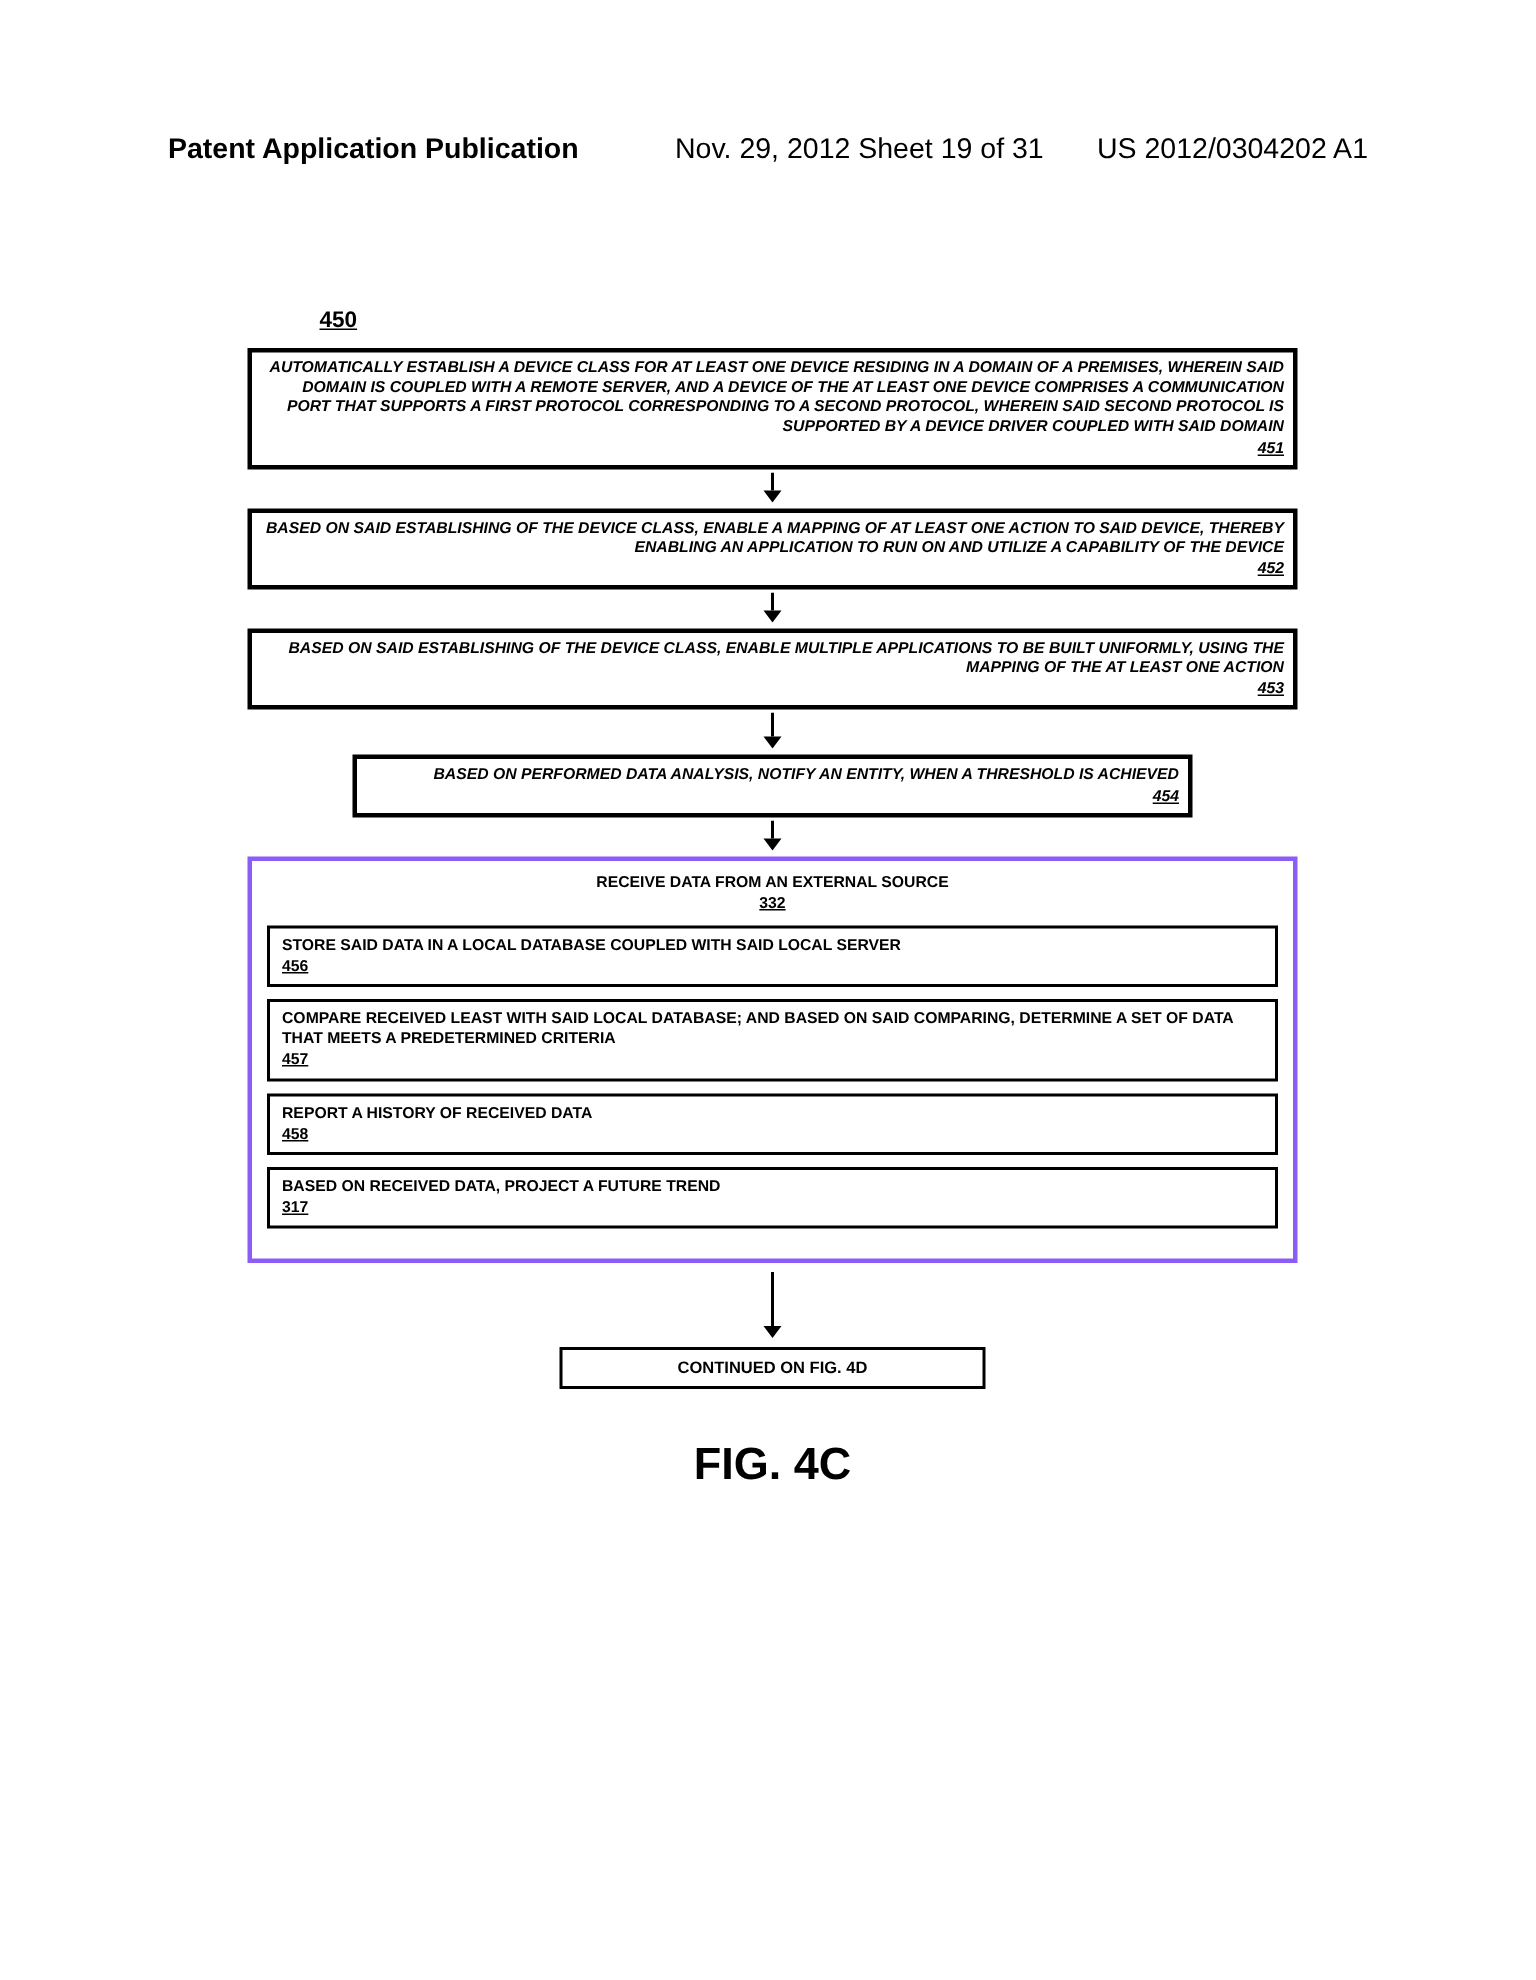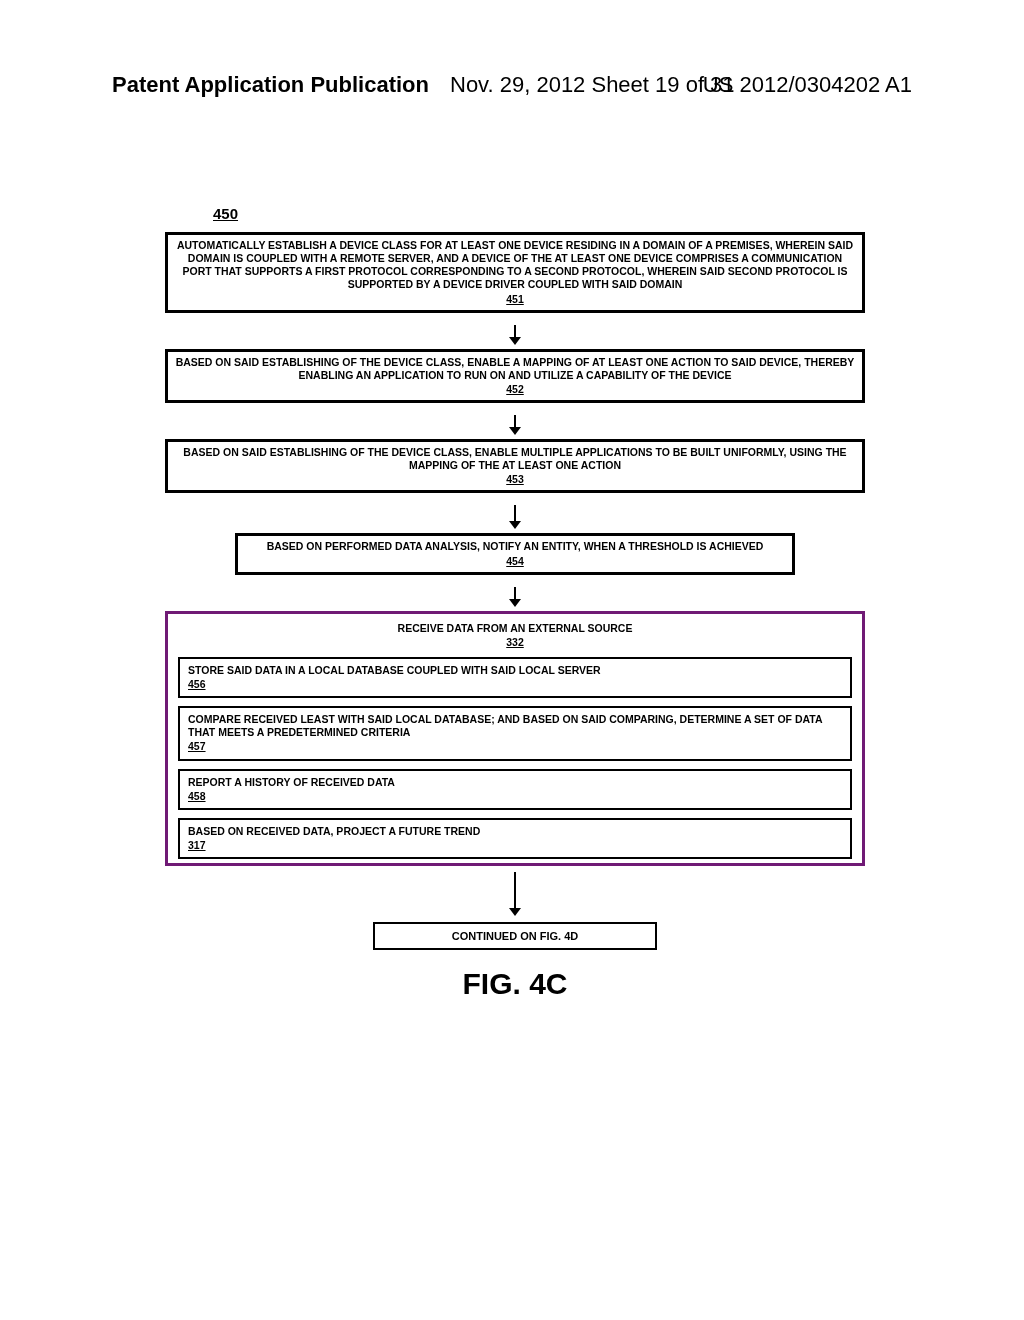--- a/index.html
+++ b/index.html
@@ -10,24 +10,24 @@
     width: 1024px;
   }
   .page {
     width: 1024px;
     height: 1320px;
     position: relative;
     box-sizing: border-box;
   }
   .header {
     position: absolute;
-    top: 72px;
+    top: 89px;
     left: 112px;
     right: 112px;
-    font-size: 22px;
+    font-size: 19px;
   }
   .header-left { font-weight: bold; }
   .header-mid { position: absolute; left: 338px; top: 0; }
   .header-right { position: absolute; right: 0; top: 0; }
   .fig-num {
     position: absolute;
     top: 205px;
     left: 213px;
     font-weight: bold;
     font-size: 15px;
@@ -35,43 +35,44 @@
   }
   .flow {
     position: absolute;
     top: 232px;
     left: 165px;
     width: 700px;
   }
   .box-outer {
     border: 3px solid #000;
     box-sizing: border-box;
-    margin-bottom: 14px;
+    margin-bottom: 4px;
     padding: 4px 6px;
-    text-align: center;
+    text-align: right;
     font-weight: bold;
     font-size: 10.5px;
     line-height: 1.25;
     position: relative;
+    font-style: italic;
   }
   .ref {
     text-decoration: underline;
     display: block;
     margin-top: 1px;
   }
   .arrow {
     display: flex;
     justify-content: center;
     margin: -2px 0 4px 0;
   }
   .arrow svg { display: block; }
   .group {
-    border: 3px solid #701a75;
+    border: 3px solid #8b5cf6;
     box-sizing: border-box;
-    padding: 8px 10px 4px 10px;
+    padding: 8px 10px 20px 10px;
     margin-bottom: 6px;
     text-align: center;
     font-weight: bold;
     font-size: 10.5px;
     line-height: 1.25;
   }
   .group-title .ref { margin-bottom: 8px; }
   .inner-box {
     border: 2px solid #000;
     padding: 5px 8px;
@@ -92,21 +93,21 @@
     margin: 0 auto;
     padding: 6px 0;
     text-align: center;
     font-weight: bold;
     font-size: 11px;
   }
   .fig-caption {
     text-align: center;
     font-weight: bold;
     font-size: 30px;
-    margin-top: 17px;
+    margin-top: 34px;
   }
   .narrow { width: 560px; margin-left: auto; margin-right: auto; }
 </style>
 </head>
 <body>
 
 <div class="page">
 
   <div class="header">
     <span class="header-left">Patent Application Publication</span>

